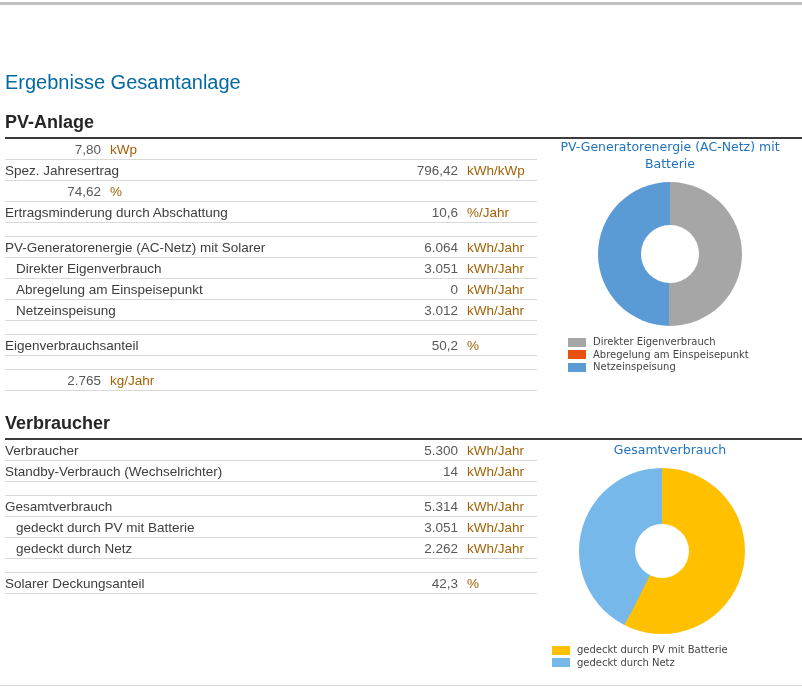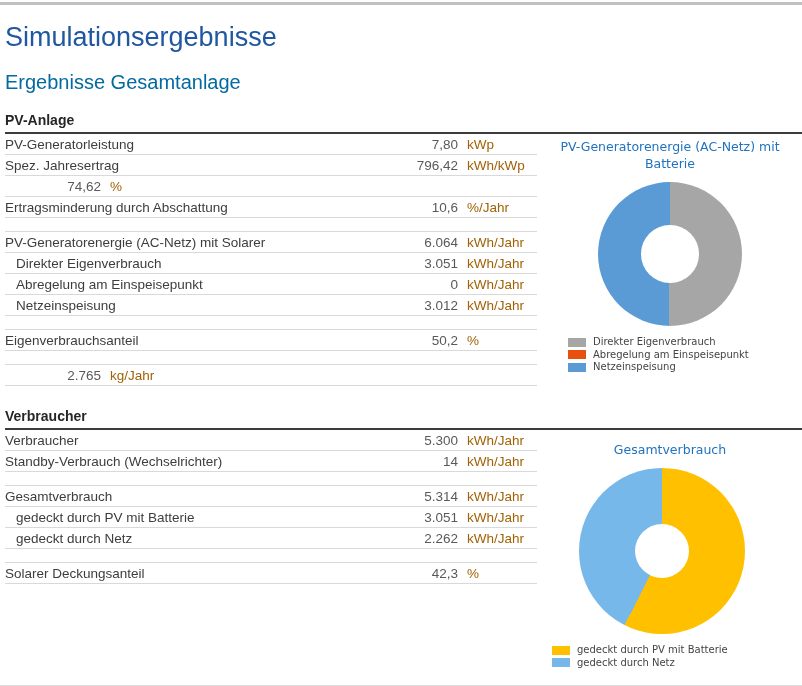--- a/index.html
+++ b/index.html
@@ -20,21 +20,21 @@
   }
   .page-subtitle{
     position:absolute;left:5px;top:71px;margin:0;
     font-size:20px;font-weight:400;color:#0369a1;
   }
   
   .tables{position:absolute;left:5px;top:112px;width:797px;}
   .section{margin:0;}
   .section + .section{margin-top:22px;}
   .section-heading{
-    font-size:14px;font-weight:700;color:#262626;
+    font-size:18px;font-weight:700;color:#262626;
     padding-bottom:4px;
     border-bottom:2px solid #3c3c3c;
     width:797px;
   }
   .trow{
     display:flex;align-items:center;
     width:532px;height:20px;
     border-bottom:1px solid #d9d9d9;
     font-size:13.5px;color:#3d3d3d;
   }
@@ -76,28 +76,26 @@
   }
   .legend-swatch{
     width:18px;height:9px;margin-right:7px;flex:0 0 auto;
   }
 </style>
 </head>
 <body>
 
 <div class="page">
   <div class="topline"></div>
-  <h1 class="page-title">Simulationsergebnisse</h1>
   <h2 class="page-subtitle">Ergebnisse Gesamtanlage</h2>
 
   <div class="tables" id="tables">
       <div class="section">
         <div class="section-heading">PV-Anlage</div>
         <div class="trow">
-          <span class="lbl">PV-Generatorleistung</span>
           <span class="val">7,80</span>
           <span class="unit">kWp</span>
         </div>
         <div class="trow">
           <span class="lbl">Spez. Jahresertrag</span>
           <span class="val">796,42</span>
           <span class="unit">kWh/kWp</span>
         </div>
         <div class="trow">
           <span class="val">74,62</span>

